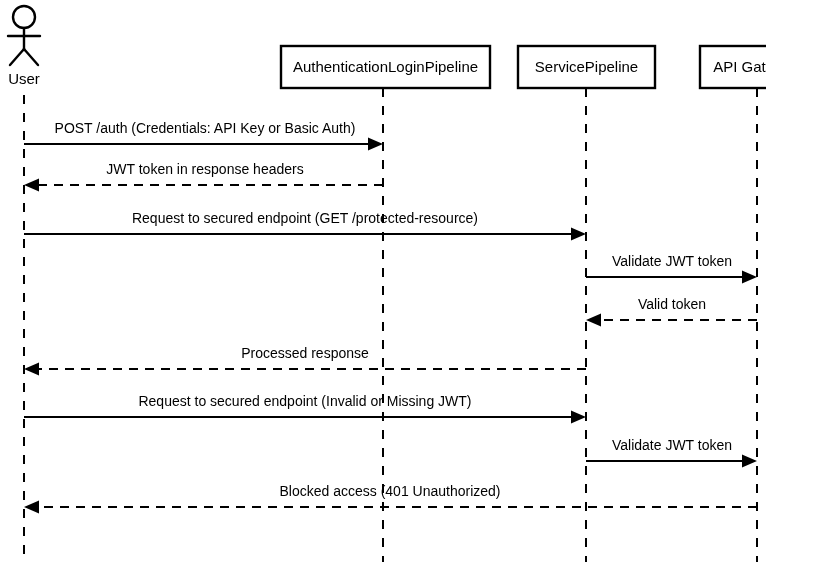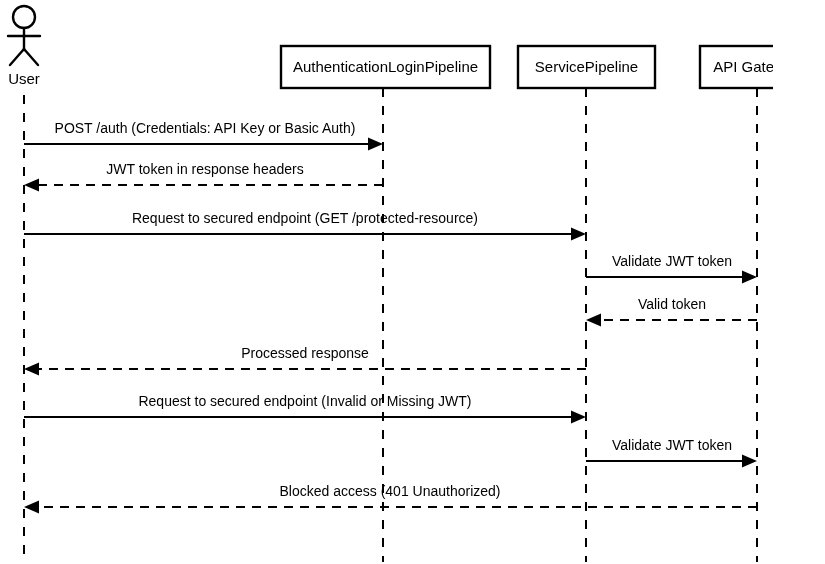--- a/index.html
+++ b/index.html
@@ -10,21 +10,20 @@
   body {
     font-family: "Liberation Sans", sans-serif;
     color: #000000;
   }
   #diagram-root {
     position: relative;
     width: 766px;
     height: 564px;
     background: #ffffff;
     overflow: hidden;
-    padding-left: 7px;
   }
   #seq-svg {
     position: absolute;
     left: 0;
     top: 0;
     display: block;
   }
   .lifeline-box {
     fill: #ffffff;
     stroke: #000000;

